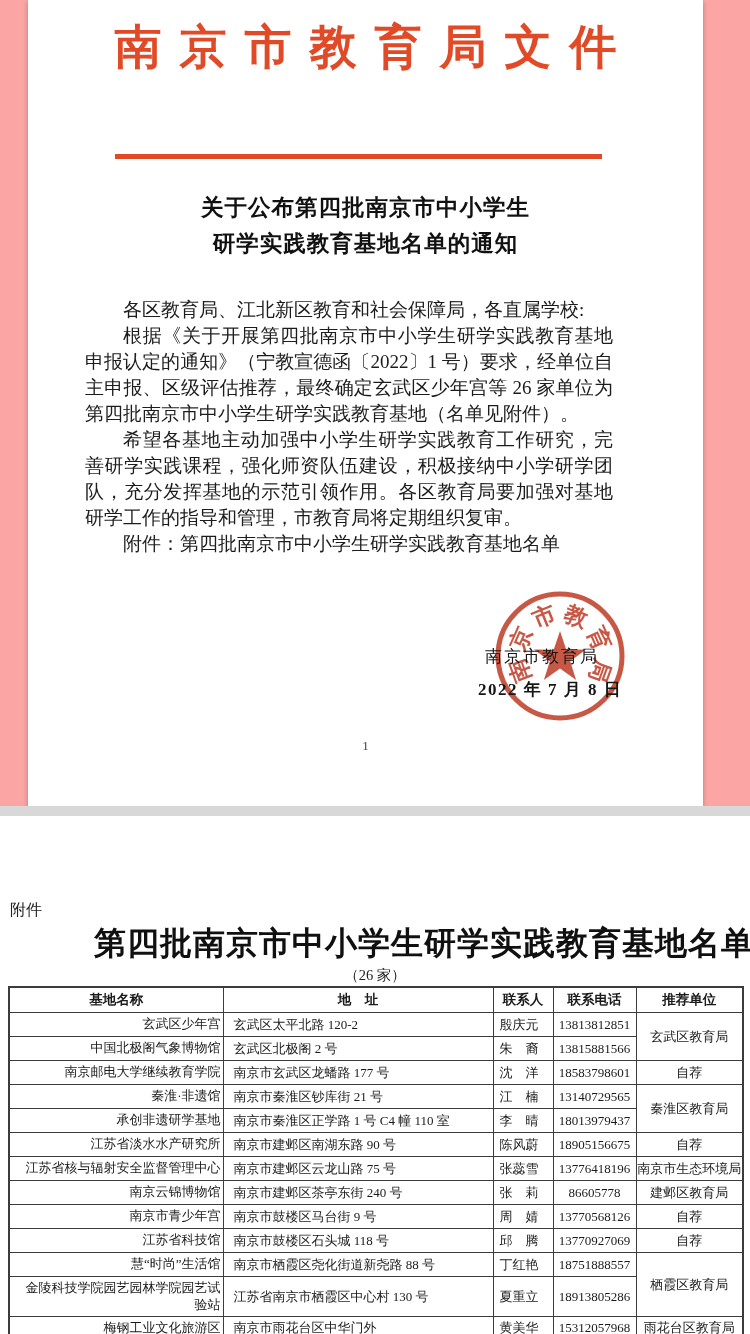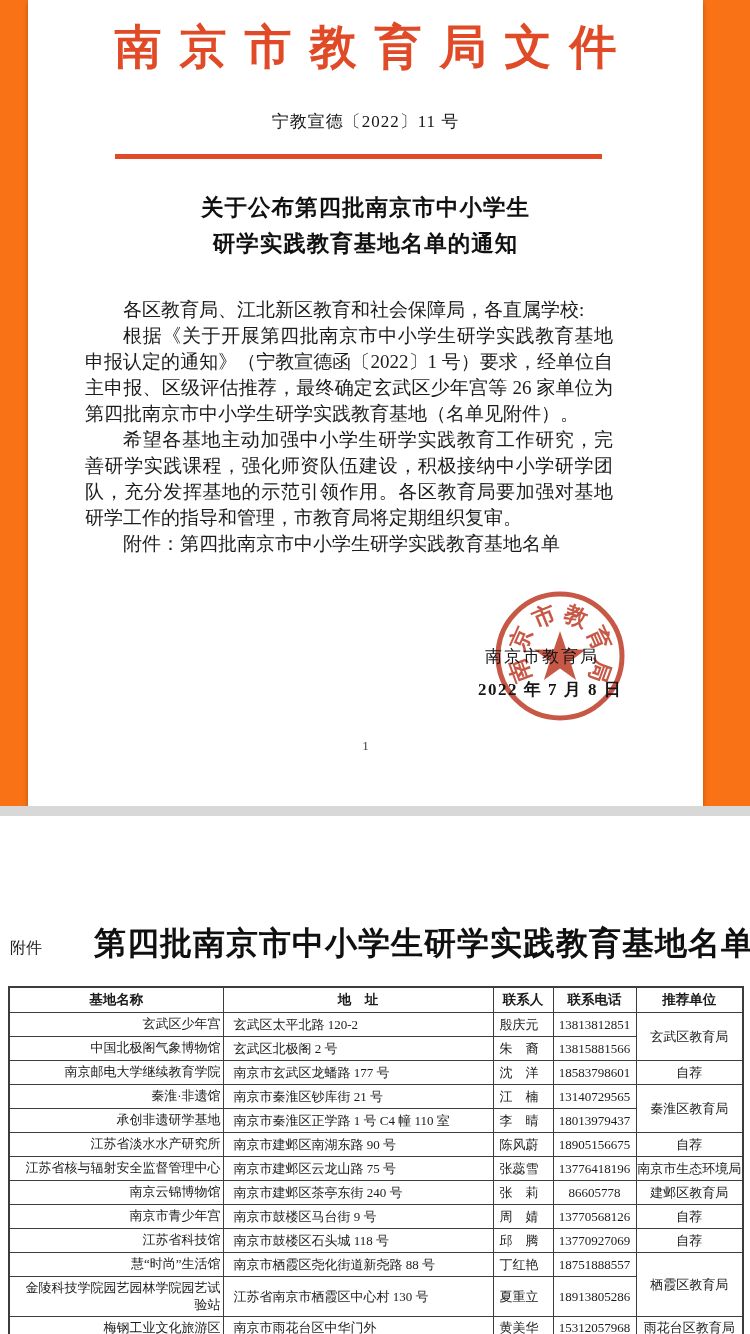--- a/index.html
+++ b/index.html
@@ -8,21 +8,21 @@
     --ink:#1d1d1d;
     --grid:#3c3c3c;
   }
   html,body{margin:0;padding:0;}
   body{
     width:750px;height:1334px;overflow:hidden;position:relative;
     background:#ffffff;color:var(--ink);
     font-family:"Liberation Serif","DejaVu Serif",serif;
   }
   
-  .top-section{position:absolute;top:0;left:0;width:750px;height:806px;background:#f97316;}
+  .top-section{position:absolute;top:0;left:0;width:750px;height:806px;background:#fca5a5;}
   .sheet{
     position:absolute;left:28px;top:0;width:675px;height:806px;background:#ffffff;
     box-shadow:0 2px 5px rgba(0,0,0,.28);
   }
   .org-header{
     position:absolute;top:16px;left:0;width:100%;text-align:center;
     font-size:47px;font-weight:bold;color:var(--accent-red);
     letter-spacing:18px;text-indent:18px;white-space:nowrap;
   }
   .doc-number{
@@ -54,21 +54,21 @@
   .page-num{
     position:absolute;top:738px;left:0;width:100%;text-align:center;
     font-size:13px;color:#444;
   }
   .gray-band{
     position:absolute;top:806px;left:0;width:750px;height:10px;
     background:#d8d8d8;box-shadow:0 2px 3px rgba(0,0,0,.12);
   }
   
   .bottom-section{position:absolute;top:816px;left:0;width:750px;height:518px;background:#ffffff;}
-  .att-label{position:absolute;top:84px;left:10px;font-size:16px;color:#222;margin-top:38px;}
+  .att-label{position:absolute;top:84px;left:10px;font-size:16px;color:#222;}
   .att-title{
     position:absolute;top:106px;left:4px;width:100%;text-align:right;
     font-size:32px;font-weight:bold;letter-spacing:1px;color:#101010;
   }
   .att-count{position:absolute;top:150px;left:0;width:100%;text-align:center;font-size:14.5px;color:#222;}
   table.base-table{
     position:absolute;top:170px;left:8px;width:734px;
     border-collapse:collapse;table-layout:fixed;
     font-size:13px;color:#1a1a1a;border:2px solid var(--grid);
   }
@@ -86,21 +86,20 @@
   td.cell-unit{text-align:center;padding:0;}
 </style>
 </head>
 <body>
 
 <div class="top-section">
   <div class="sheet">
 
     <div class="org-header">南京市教育局文件</div>
 
-    <div class="doc-number">宁教宣德〔2022〕11 号</div>
 
     <div class="red-line"></div>
 
     <div class="doc-title">
       <div>关于公布第四批南京市中小学生</div>
       <div>研学实践教育基地名单的通知</div>
     </div>
 
     <div class="body-text">
       <p class="salutation">各区教育局、江北新区教育和社会保障局，各直属学校:</p>
@@ -130,20 +129,21 @@
 </div>
 
 <div class="gray-band"></div>
 
 <div class="bottom-section">
 
   <div class="att-label">附件</div>
 
   <div class="att-title">第四批南京市中小学生研学实践教育基地名单</div>
 
+  <div class="att-count">（26 家）</div>
 
   <table class="base-table">
     <colgroup>
       <col style="width:214px">
         <col style="width:270px">
         <col style="width:60px">
         <col style="width:83px">
         <col style="width:107px">
     </colgroup>
     <thead>

